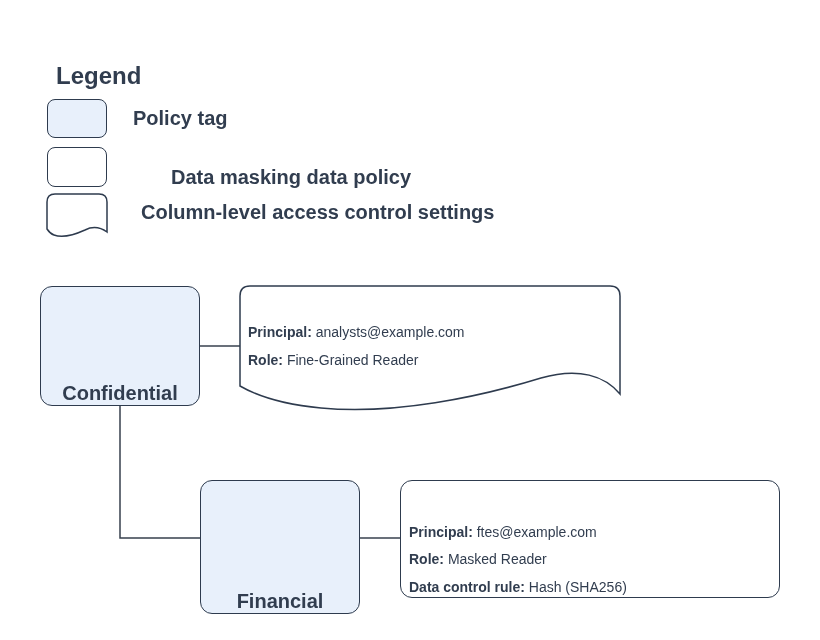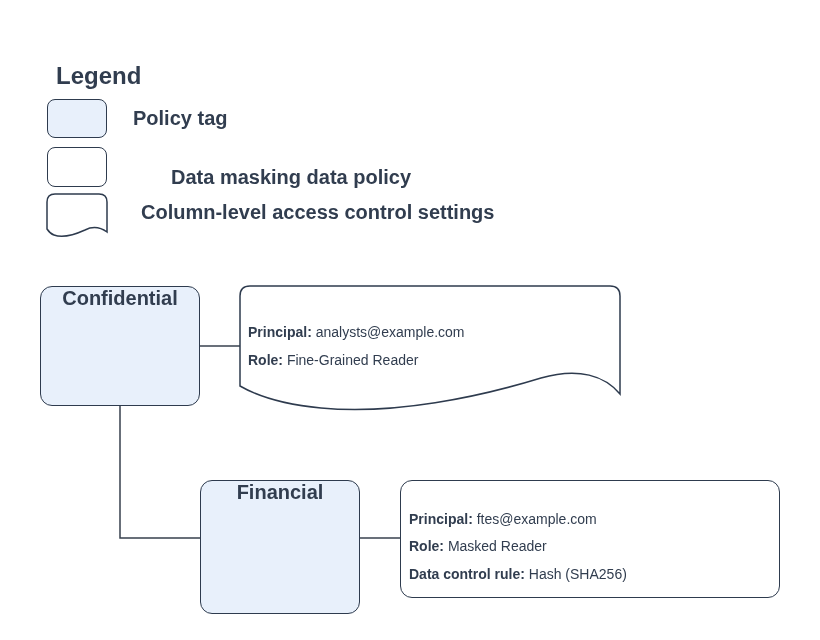--- a/index.html
+++ b/index.html
@@ -46,21 +46,21 @@
     white-space: nowrap;
   }
 
   
   .node {
     background: #e8f0fb;
     border: 1.5px solid #2e3b4e;
     border-radius: 12px;
     box-sizing: border-box;
     display: flex;
-    align-items: flex-start;
+    align-items: flex-end;
     justify-content: center;
   }
   .node-label {
     font-size: 20px;
     font-weight: bold;
     color: #313d4f;
   }
   #node-confidential { left: 40px; top: 286px; width: 160px; height: 120px; }
   #node-financial   { left: 200px; top: 480px; width: 160px; height: 134px; }
 
@@ -79,21 +79,21 @@
     left: 248px; top: 286px; width: 368px; height: 121px;
   }
   #masking-box {
     left: 400px; top: 480px; width: 380px; height: 118px;
     background: #ffffff;
     border: 1.5px solid #2e3b4e;
     border-radius: 12px;
     box-sizing: border-box;
   }
   #masking-text {
-    left: 409px; top: 476px; width: 368px; height: 142px;
+    left: 409px; top: 489px; width: 368px; height: 142px;
   }
 
   svg { display: block; }
   .shape-stroke { fill: #ffffff; stroke: #2e3b4e; stroke-width: 1.5; }
   .conn { stroke: #37404e; stroke-width: 1.5; fill: none; }
 </style>
 </head>
 <body>
 
 <div class="canvas">

